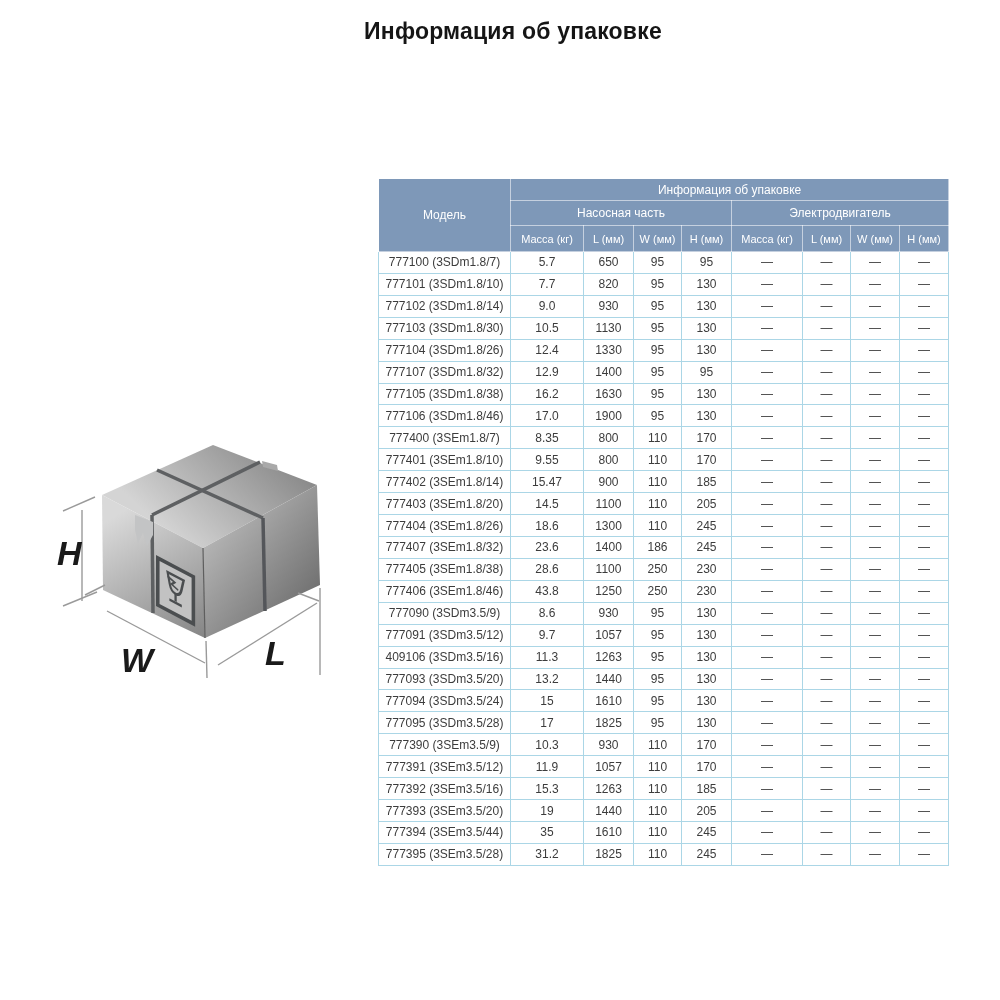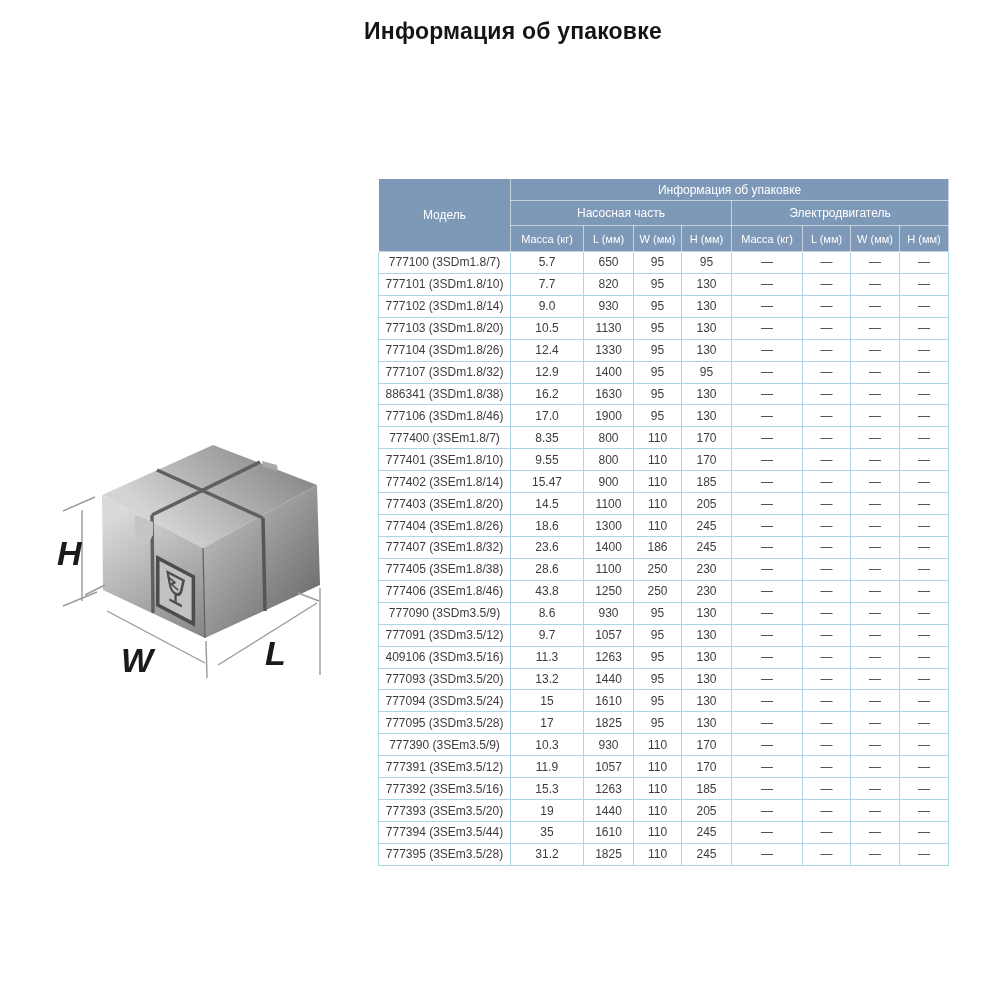--- a/index.html
+++ b/index.html
@@ -158,21 +158,21 @@
     <td>9.0</td>
     <td>930</td>
     <td>95</td>
     <td>130</td>
     <td class="dash">—</td>
     <td class="dash">—</td>
     <td class="dash">—</td>
     <td class="dash">—</td>
   </tr>
       <tr>
-    <td>777103 (3SDm1.8/20)</td>
+    <td>777103 (3SDm1.8/30)</td>
     <td>10.5</td>
     <td>1130</td>
     <td>95</td>
     <td>130</td>
     <td class="dash">—</td>
     <td class="dash">—</td>
     <td class="dash">—</td>
     <td class="dash">—</td>
   </tr>
       <tr>
@@ -191,21 +191,21 @@
     <td>12.9</td>
     <td>1400</td>
     <td>95</td>
     <td>95</td>
     <td class="dash">—</td>
     <td class="dash">—</td>
     <td class="dash">—</td>
     <td class="dash">—</td>
   </tr>
       <tr>
-    <td>886341 (3SDm1.8/38)</td>
+    <td>777105 (3SDm1.8/38)</td>
     <td>16.2</td>
     <td>1630</td>
     <td>95</td>
     <td>130</td>
     <td class="dash">—</td>
     <td class="dash">—</td>
     <td class="dash">—</td>
     <td class="dash">—</td>
   </tr>
       <tr>

